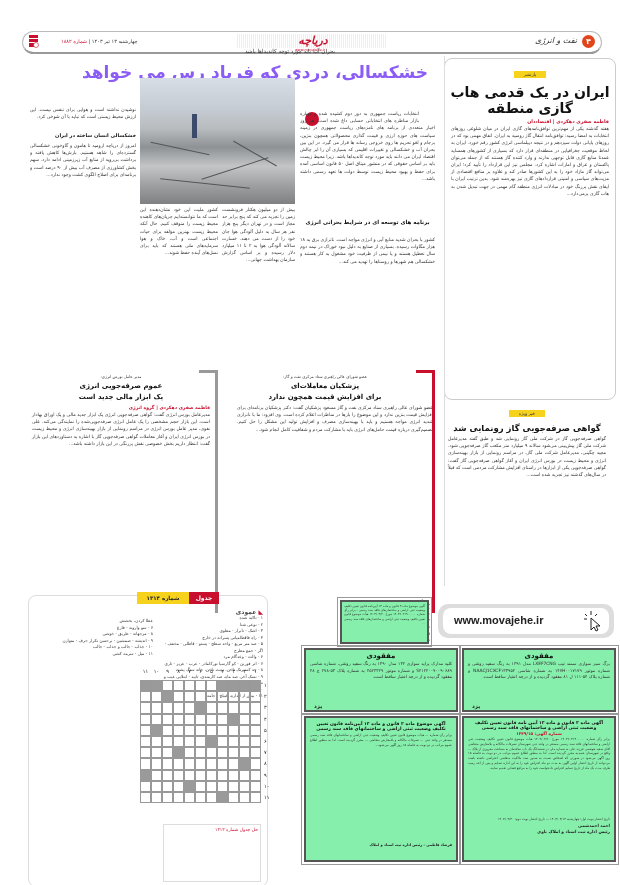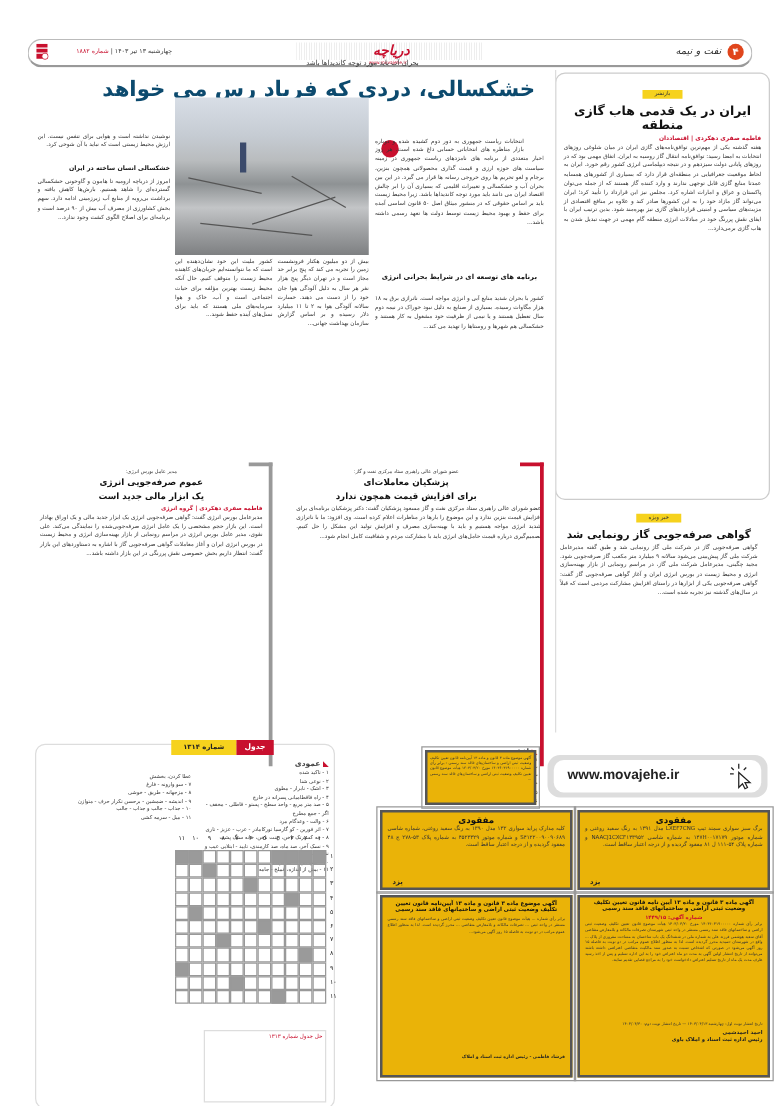--- a/index.html
+++ b/index.html
@@ -11,55 +11,55 @@
   .pgnum{right:6px;top:3px;width:13px;height:13px;border-radius:50%;background:#e0451c;color:#fff;font-size:8px;text-align:center;line-height:13px;font-weight:bold;}
   .section{right:24px;top:4px;font-size:8px;font-style:italic;color:#333;}
   .logo-band{left:214px;top:2px;width:150px;height:14px;background:repeating-linear-gradient(90deg,#eee 0 1px,#fff 1px 2px);}
   .logo{left:270px;top:0px;width:40px;height:18px;color:#c8102e;font-size:11px;font-weight:bold;font-style:italic;text-align:center;line-height:18px;font-family:"DejaVu Serif",serif;}
   .site{left:272px;top:16px;font-size:3.5px;color:#c8102e;}
   .dateline{left:38px;top:6px;font-size:5px;color:#333;direction:rtl;}
   .issue{color:#c8102e;}
   .rssicon{left:6px;top:3px;width:10px;height:13px;}
   .col-box{border:1px solid #ccc;border-radius:8px;}
   .tag{background:#f6d21d;color:#333;font-size:4.5px;padding:1px 10px;display:inline-block;}
-  .h-main{font-size:17px;font-weight:bold;color:#0c4a6e;text-align:center;white-space:nowrap;}
+  .h-main{font-size:17px;font-weight:bold;color:#8b5cf6;text-align:center;white-space:nowrap;}
   .h2{font-weight:bold;color:#111;text-align:center;}
   .kicker{font-size:5.5px;color:#333;text-align:center;}
   .red{color:#c8102e;}
   .photo{background:linear-gradient(180deg,#d8dee6 0%,#c5cbd2 25%,#b9bcbe 40%,#8e9294 55%,#c3c5c7 70%,#9ea0a2 85%,#7e8082 100%);}
   .crack{position:absolute;background:#555;}
-  .ad-frame{border:2px solid #555;outline:1px solid #999;outline-offset:2px;background:#eab308;}
+  .ad-frame{border:2px solid #555;outline:1px solid #999;outline-offset:2px;background:#86efac;}
   .grid-cell{position:absolute;border:0.5px solid #999;box-sizing:border-box;}
   .dark{background:#9a9a9a;}
 </style>
 </head>
 <body>
 
 <div class="abs hdr">
   <div class="abs pgnum">۴</div>
-  <div class="abs section">نفت و نیمه</div>
+  <div class="abs section">نفت و انرژی</div>
   <div class="abs logo-band"></div>
   <div class="abs logo">دریاچه</div>
   <div class="abs site">www.movajehe.ir</div>
   <div class="abs dateline">
     <span>چهارشنبه ۱۳ تیر ۱۴۰۳</span>
     <span> | </span>
     <span class="issue">شماره ۱۸۸۲</span>
   </div>
   <svg class="abs rssicon" viewBox="0 0 10 13">
     <rect x="0" y="0" width="9" height="3" fill="#c8102e"></rect>
     <rect x="0" y="4" width="9" height="3" fill="#c8102e"></rect>
     <rect x="0" y="8" width="9" height="4" fill="#c8102e"></rect>
     <circle cx="7" cy="10" r="2.5" fill="#fff" stroke="#c8102e" stroke-width="0.6"></circle>
   </svg>
 </div>
 
 <div class="abs col-box" style="right:4px;top:58px;width:170px;height:340px;">
   <div style="text-align:center;margin-top:2px;"><span class="tag">بازنشر</span></div>
-  <div class="h2" style="font-size:10px;margin-top:4px;">ایران در یک قدمی هاب گازی منطقه</div>
+  <div class="h2" style="font-size:14px;margin-top:4px;">ایران در یک قدمی هاب گازی منطقه</div>
   <div class="red" style="font-size:4.8px;padding:3px 6px 1px;font-weight:bold;">فاطمه صفری دهکردی | اقتصاددان</div>
   <div class="txt fill" style="padding:0 6px;height:290px;">هفته گذشته یکی از مهم‌ترین توافق‌نامه‌های گازی ایران در میان شلوغی روزهای انتخابات به امضا رسید: توافق‌نامه انتقال گاز روسیه به ایران. اتفاق مهمی بود که در روزهای پایانی دولت سیزدهم و در نتیجه دیپلماسی انرژی کشور رقم خورد. ایران به لحاظ موقعیت جغرافیایی در منطقه‌ای قرار دارد که بسیاری از کشورهای همسایه عمدتا منابع گازی قابل توجهی ندارند و وارد کننده گاز هستند که از جمله می‌توان پاکستان و عراق و امارات اشاره کرد. مجلس نیز این قرارداد را تأیید کرد؛ ایران می‌تواند گاز مازاد خود را به این کشورها صادر کند و علاوه بر منافع اقتصادی از مزیت‌های سیاسی و امنیتی قراردادهای گازی نیز بهره‌مند شود. بدین ترتیب ایران با ایفای نقش پررنگ خود در مبادلات انرژی منطقه گام مهمی در جهت تبدیل شدن به هاب گازی برمی‌دارد...</div>
 </div>
 <div class="abs" style="right:8px;top:400px;width:170px;height:185px;">
   <div style="text-align:center;"><span class="tag">خبر ویژه</span></div>
   <div class="h2" style="font-size:8.5px;margin-top:4px;">گواهی صرفه‌جویی گاز رونمایی شد</div>
   <div class="txt fill" style="padding:2px 6px;height:155px;">گواهی صرفه‌جویی گاز در شرکت ملی گاز رونمایی شد و طبق گفته مدیرعامل شرکت ملی گاز پیش‌بینی می‌شود سالانه ۹ میلیارد متر مکعب گاز صرفه‌جویی شود. مجید چگینی، مدیرعامل شرکت ملی گاز، در مراسم رونمایی از بازار بهینه‌سازی انرژی و محیط زیست در بورس انرژی ایران و آغاز گواهی صرفه‌جویی گاز گفت: گواهی صرفه‌جویی یکی از ابزارها در راستای افزایش مشارکت مردمی است که قبلاً در سال‌های گذشته نیز تجربه شده است...</div>
 </div>
 <div class="abs" style="left:444px;top:56px;width:1px;height:530px;background:#ddd;"></div>
 

